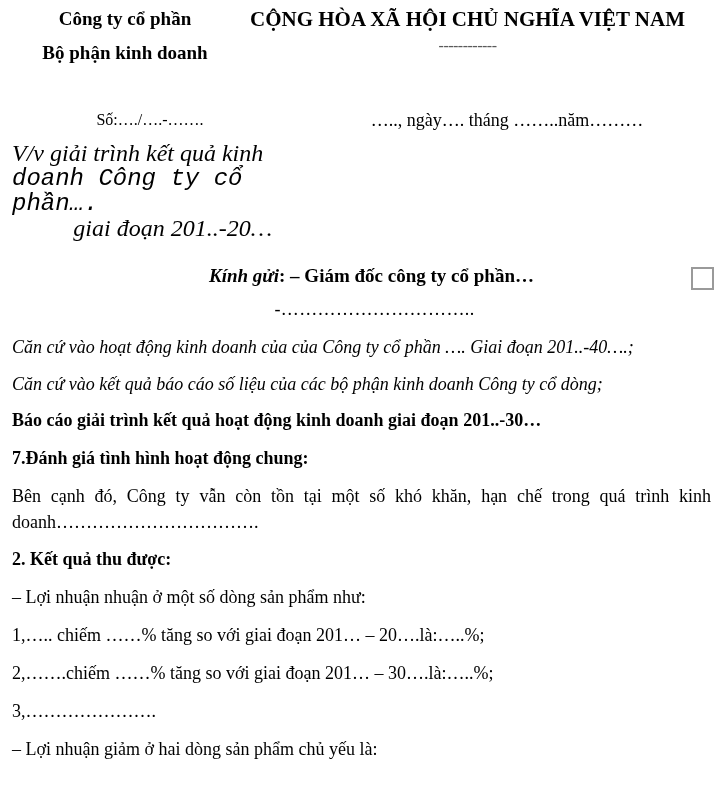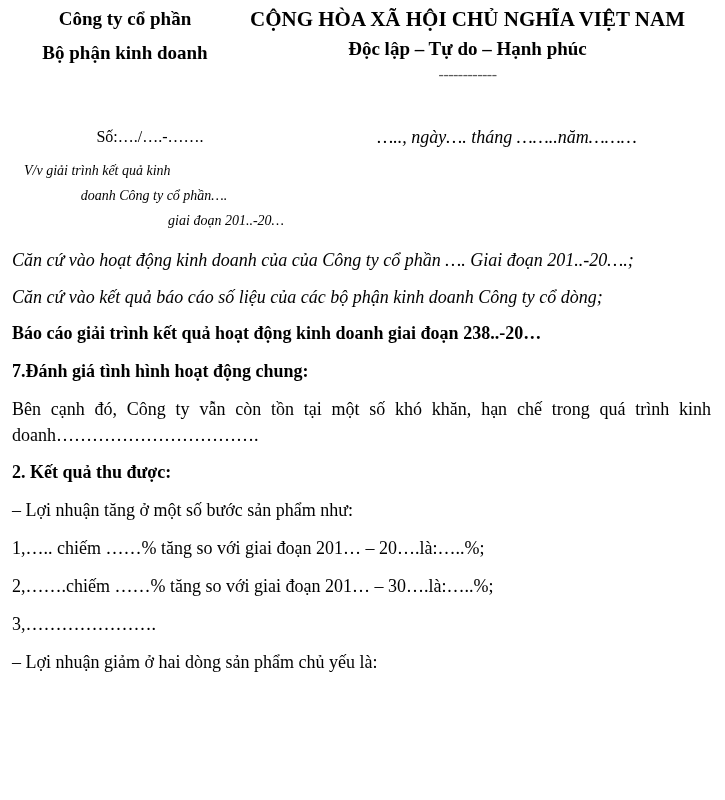--- a/index.html
+++ b/index.html
@@ -81,37 +81,36 @@
   .num-col {
     width: 300px;
     flex: 0 0 300px;
     text-align: center;
     font-size: 16px;
     line-height: 24px;
   }
   .date-col {
     flex: 1 1 auto;
     text-align: center;
-    font-style: italic;
     font-size: 18px;
     line-height: 24px;
     padding-right: 11px;
   }
 
   
   .vv-block {
     width: 260px;
-    margin-left: 24px;
+    margin-left: 12px;
     margin-top: 9px;
     font-style: italic;
-    font-size: 14px;
+    font-size: 24px;
     line-height: 25px;
   }
   .vv-l1 { text-align: left; }
-  .vv-l2 { text-align: center; }
+  .vv-l2 { text-align: left; font-family: Liberation Mono, monospace; }
   .vv-l3 { text-align: right; padding-left: 18px; }
 
   
   .kg-row {
     position: relative;
     margin-top: 22px;
     text-align: center;
     padding-left: 18px;
   }
   .kg-text {
@@ -176,45 +175,49 @@
 
 <div class="page">
 
   <div class="header">
     <div class="header-left">
       <div class="org-line1">Công ty cổ phần</div>
       <div class="org-line2">Bộ phận kinh doanh</div>
     </div>
     <div class="header-right">
       <div class="nation-line1">CỘNG HÒA XÃ HỘI CHỦ NGHĨA VIỆT NAM</div>
-      <div class="nation-line2">Độc lập – Tự do – Hạnh phúc</div>
       <div class="rule-dashes">------------</div>
     </div>
   </div>
 
   <div class="numdate-row">
     <div class="num-col">Số:…./….-…….</div>
     <div class="date-col">….., ngày…. tháng ……..năm………</div>
   </div>
 
   <div class="vv-block">
     <div class="vv-l1">V/v giải trình kết quả kinh</div>
     <div class="vv-l2">doanh Công ty cổ phần….</div>
     <div class="vv-l3">giai đoạn 201..-20…</div>
   </div>
 
+  <div class="kg-row">
+    <div class="kg-text"><span class="kg-label">Kính gửi</span><span>: – Giám đốc công ty cổ phần…</span></div>
+    <div class="checkbox-square" style="border-color: rgb(154, 154, 154);"></div>
+    <div class="kg-dots">-…………………………..</div>
+  </div>
 
   <div class="body">
-    <p class="para just ital">Căn cứ vào hoạt động kinh doanh của của Công ty cổ phần …. Giai đoạn 201..-20….;</p>
+    <p class="para just ital">Căn cứ vào hoạt động kinh doanh của của Công ty cổ phần …. Giai đoạn 201..-40….;</p>
     <p class="para ital tight">Căn cứ vào kết quả báo cáo số liệu của các bộ phận kinh doanh Công ty cổ dòng;</p>
-    <p class="heading">Báo cáo giải trình kết quả hoạt động kinh doanh giai đoạn 238..-20…</p>
+    <p class="heading">Báo cáo giải trình kết quả hoạt động kinh doanh giai đoạn 201..-30…</p>
     <p class="heading">7.Đánh giá tình hình hoạt động chung:</p>
     <p class="para just">Bên cạnh đó, Công ty vẫn còn tồn tại một số khó khăn, hạn chế trong quá trình kinh doanh…………………………….</p>
     <p class="heading">2. Kết quả thu được:</p>
-    <p class="listline">– Lợi nhuận tăng ở một số bước sản phẩm như:</p>
+    <p class="listline">– Lợi nhuận nhuận ở một số dòng sản phẩm như:</p>
     <p class="listline">1,….. chiếm ……% tăng so với giai đoạn 201… – 20….là:…..%;</p>
     <p class="listline">2,…….chiếm ……% tăng so với giai đoạn 201… – 30….là:…..%;</p>
     <p class="listline">3,………………….</p>
     <p class="listline">– Lợi nhuận giảm ở hai dòng sản phẩm chủ yếu là:</p>
 
   </div>
 
 </div>
 
 </body></html>

